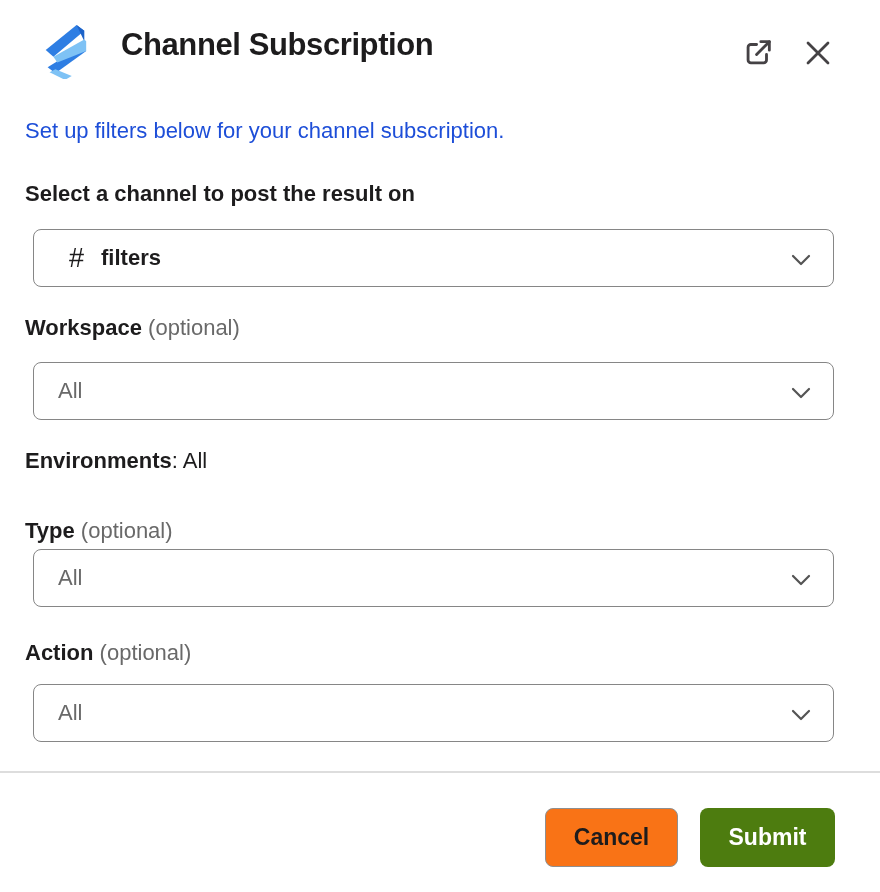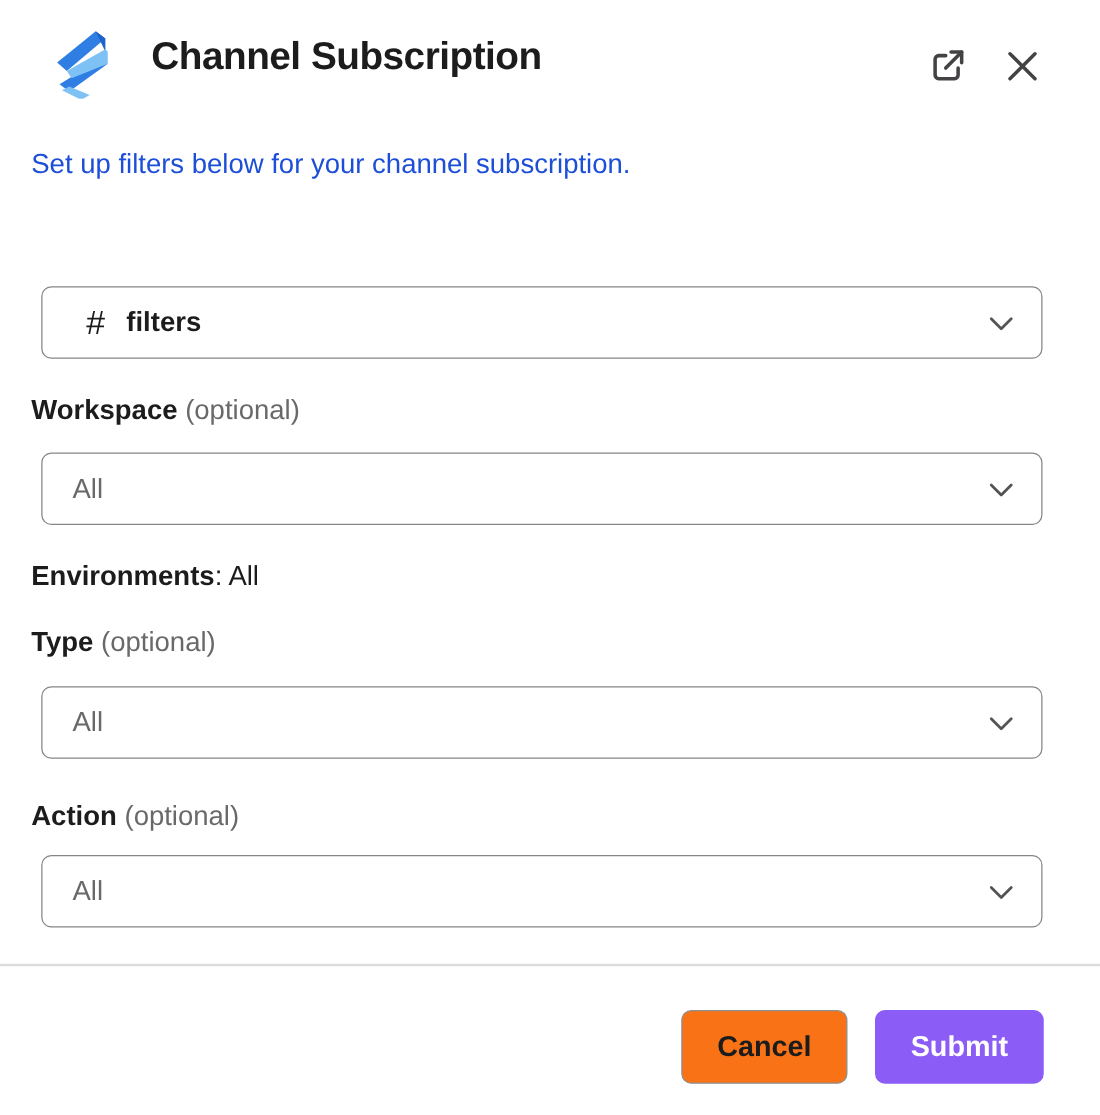--- a/index.html
+++ b/index.html
@@ -36,21 +36,21 @@
   .select .placeholder{font-size:22px;color:#696969;margin-left:24px;}
   .select .chev{position:absolute;right:22px;top:50%;margin-top:-6px;}
   
   .divider{position:absolute;left:0;top:771px;width:880px;height:2px;background:#dddddd;}
   .btn{
     position:absolute;top:808px;height:59px;border-radius:8px;font-size:23px;font-weight:bold;
     display:flex;align-items:center;justify-content:center;cursor:pointer;box-sizing:border-box;
     font-family:"Liberation Sans", sans-serif;
   }
   .btn.cancel{left:545px;width:133px;background:#f97316;border:1.5px solid #8f8f8f;color:#1d1c1d;}
-  .btn.submit{left:700px;width:135px;background:#8b5cf6;border:none;color:#ffffff;}
+  .btn.submit{left:700px;width:135px;background:#4d7c0f;border:none;color:#ffffff;}
 </style>
 </head>
 <body>
 
 <div class="modal">
 
   <span class="app-icon">
     <svg width="54" height="58" viewBox="0 0 56 60" aria-hidden="true">
       <polygon points="10,48 44,27 50,31 18,54" fill="#2e7ee3"></polygon>
       <polygon points="18,50 35,57 28,61 12,53" fill="#7ec2f5"></polygon>
@@ -72,20 +72,23 @@
 
   <button class="hdr-btn close" aria-label="close">
     <svg width="30" height="30" viewBox="0 0 24 24" fill="none" stroke="#454245" stroke-width="2.2" stroke-linecap="round">
       <line x1="4" y1="4" x2="20" y2="20"></line>
       <line x1="20" y1="4" x2="4" y2="20"></line>
     </svg>
   </button>
 
   <div class="intro">Set up filters below for your channel subscription.</div>
 
+  <div class="field-label" style="top:181px;">
+    <span>Select a channel to post the result on</span>
+  </div>
   <div class="select" style="top:229px;">
     <span class="hash">#</span>
     <span class="channel-name">filters</span>
     <span class="chev">
       <svg width="20" height="12" viewBox="0 0 20 12" fill="none" stroke="#545454" stroke-width="2.2" stroke-linecap="round" stroke-linejoin="round">
         <polyline points="2 2 10 10 18 2"></polyline>
       </svg>
     </span>
   </div>
 
@@ -99,21 +102,21 @@
       <svg width="20" height="12" viewBox="0 0 20 12" fill="none" stroke="#545454" stroke-width="2.2" stroke-linecap="round" stroke-linejoin="round">
         <polyline points="2 2 10 10 18 2"></polyline>
       </svg>
     </span>
   </div>
 
   <div class="env-line">
     <b>Environments</b><span>: </span><span>All</span>
   </div>
 
-  <div class="field-label" style="top:501px;">
+  <div class="field-label" style="top:518px;">
     <span>Type</span>
     <span class="optional">(optional)</span>
   </div>
   <div class="select" style="top:549px;">
     <span class="placeholder">All</span>
     <span class="chev">
       <svg width="20" height="12" viewBox="0 0 20 12" fill="none" stroke="#545454" stroke-width="2.2" stroke-linecap="round" stroke-linejoin="round">
         <polyline points="2 2 10 10 18 2"></polyline>
       </svg>
     </span>

